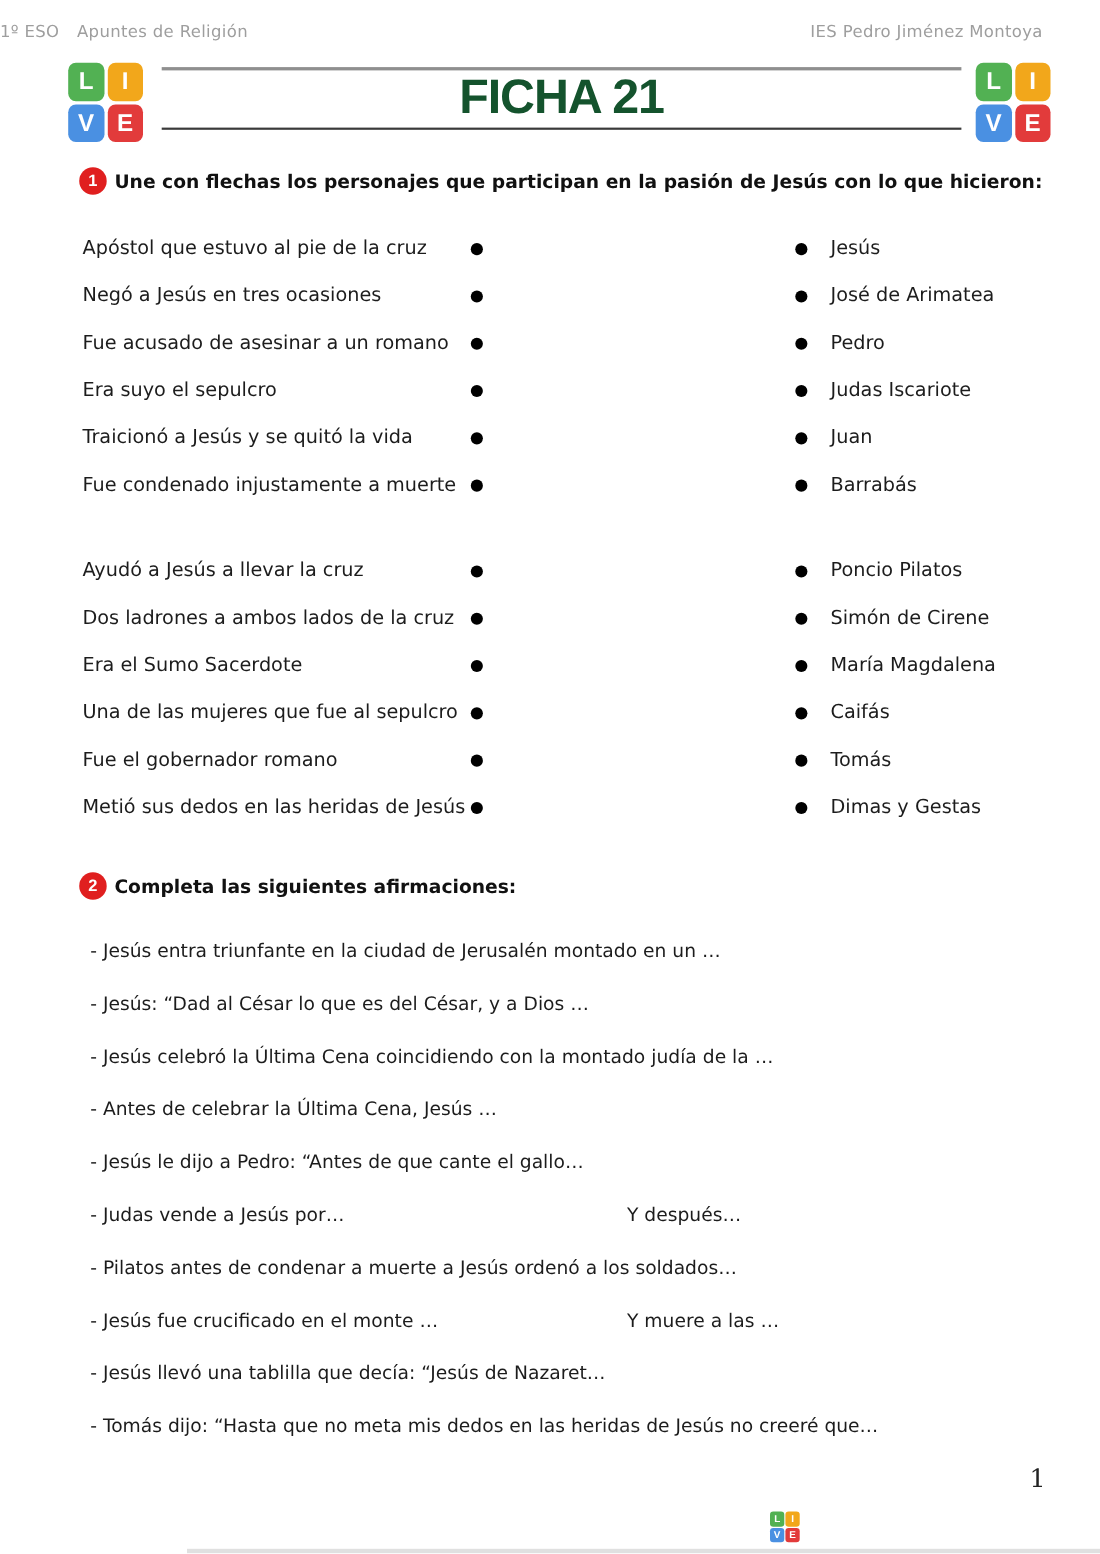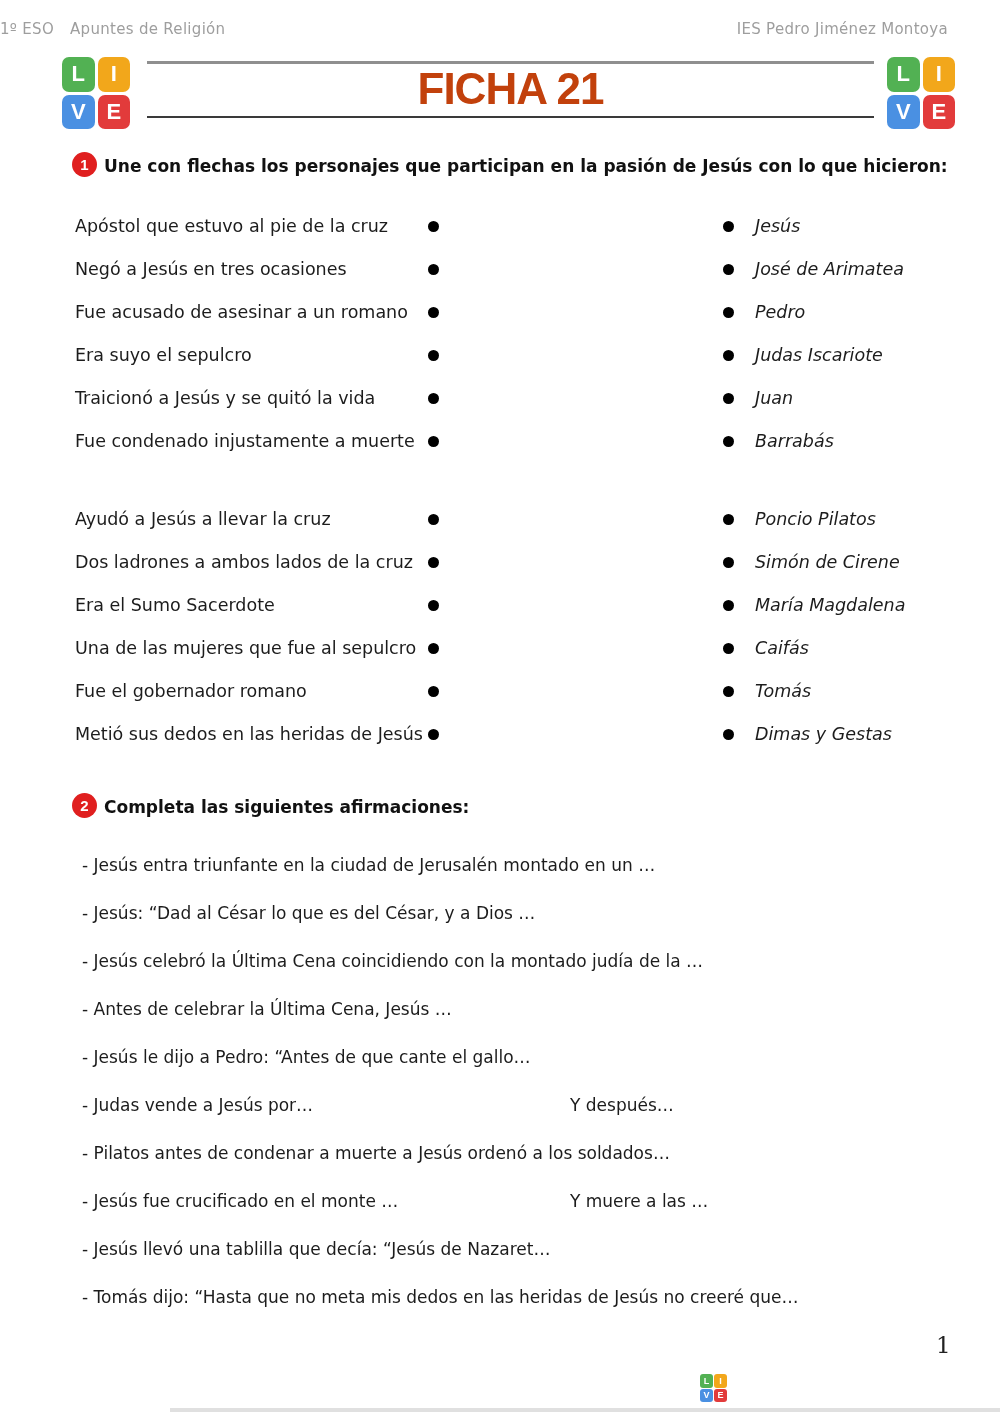--- a/index.html
+++ b/index.html
@@ -29,39 +29,39 @@
   .t-i{background:#f2a71b;}
   .t-v{background:#4a90e2;}
   .t-e{background:#e23b3b;}
 
   .rule{position:absolute;left:147px;width:727px;}
   .rule-top{top:61px;height:3px;background:#8f8f8f;}
   .rule-bottom{top:116px;height:2px;background:#3a3a3a;}
   .ficha-title{
     position:absolute;top:64px;left:147px;width:727px;text-align:center;
     font-family:"Liberation Sans", sans-serif;font-weight:bold;
-    font-size:44px;color:#c2410c;letter-spacing:-1px;
+    font-size:44px;color:#14532d;letter-spacing:-1px;
   }
 
   
   .ex-badge{
     position:absolute;width:25px;height:25px;border-radius:50%;
     background:#e01f1f;color:#fff;display:flex;align-items:center;justify-content:center;
     font-size:15px;font-weight:bold;font-family:"Liberation Sans", sans-serif;
   }
   .ex1-badge{left:72px;top:152px;}
   .ex2-badge{left:72px;top:793px;}
   .ex-title{position:absolute;left:104px;font-size:17px;font-weight:bold;color:#111;}
   .ex1-title{top:156px;}
   .ex2-title{top:797px;}
 
   
   .match-row{position:absolute;left:0;width:1000px;height:30px;line-height:30px;}
   .m-left{position:absolute;left:75px;font-size:17.5px;white-space:nowrap;}
-  .m-right{position:absolute;left:755px;font-size:17.5px;white-space:nowrap;font-style:italic;}
+  .m-right{position:absolute;left:755px;font-size:17.5px;white-space:nowrap;}
   .dot{position:absolute;top:10px;width:11px;height:11px;border-radius:50%;background:#000;}
   .dot-left{left:428px;}
   .dot-right{left:723px;}
 
   
   .stmt{position:absolute;left:82px;width:900px;height:30px;line-height:30px;font-size:17px;white-space:nowrap;}
   .stmt .extra{position:absolute;left:488px;}
 
   
   .page-num{position:absolute;left:936px;top:1332px;font-family:"DejaVu Serif", serif;

